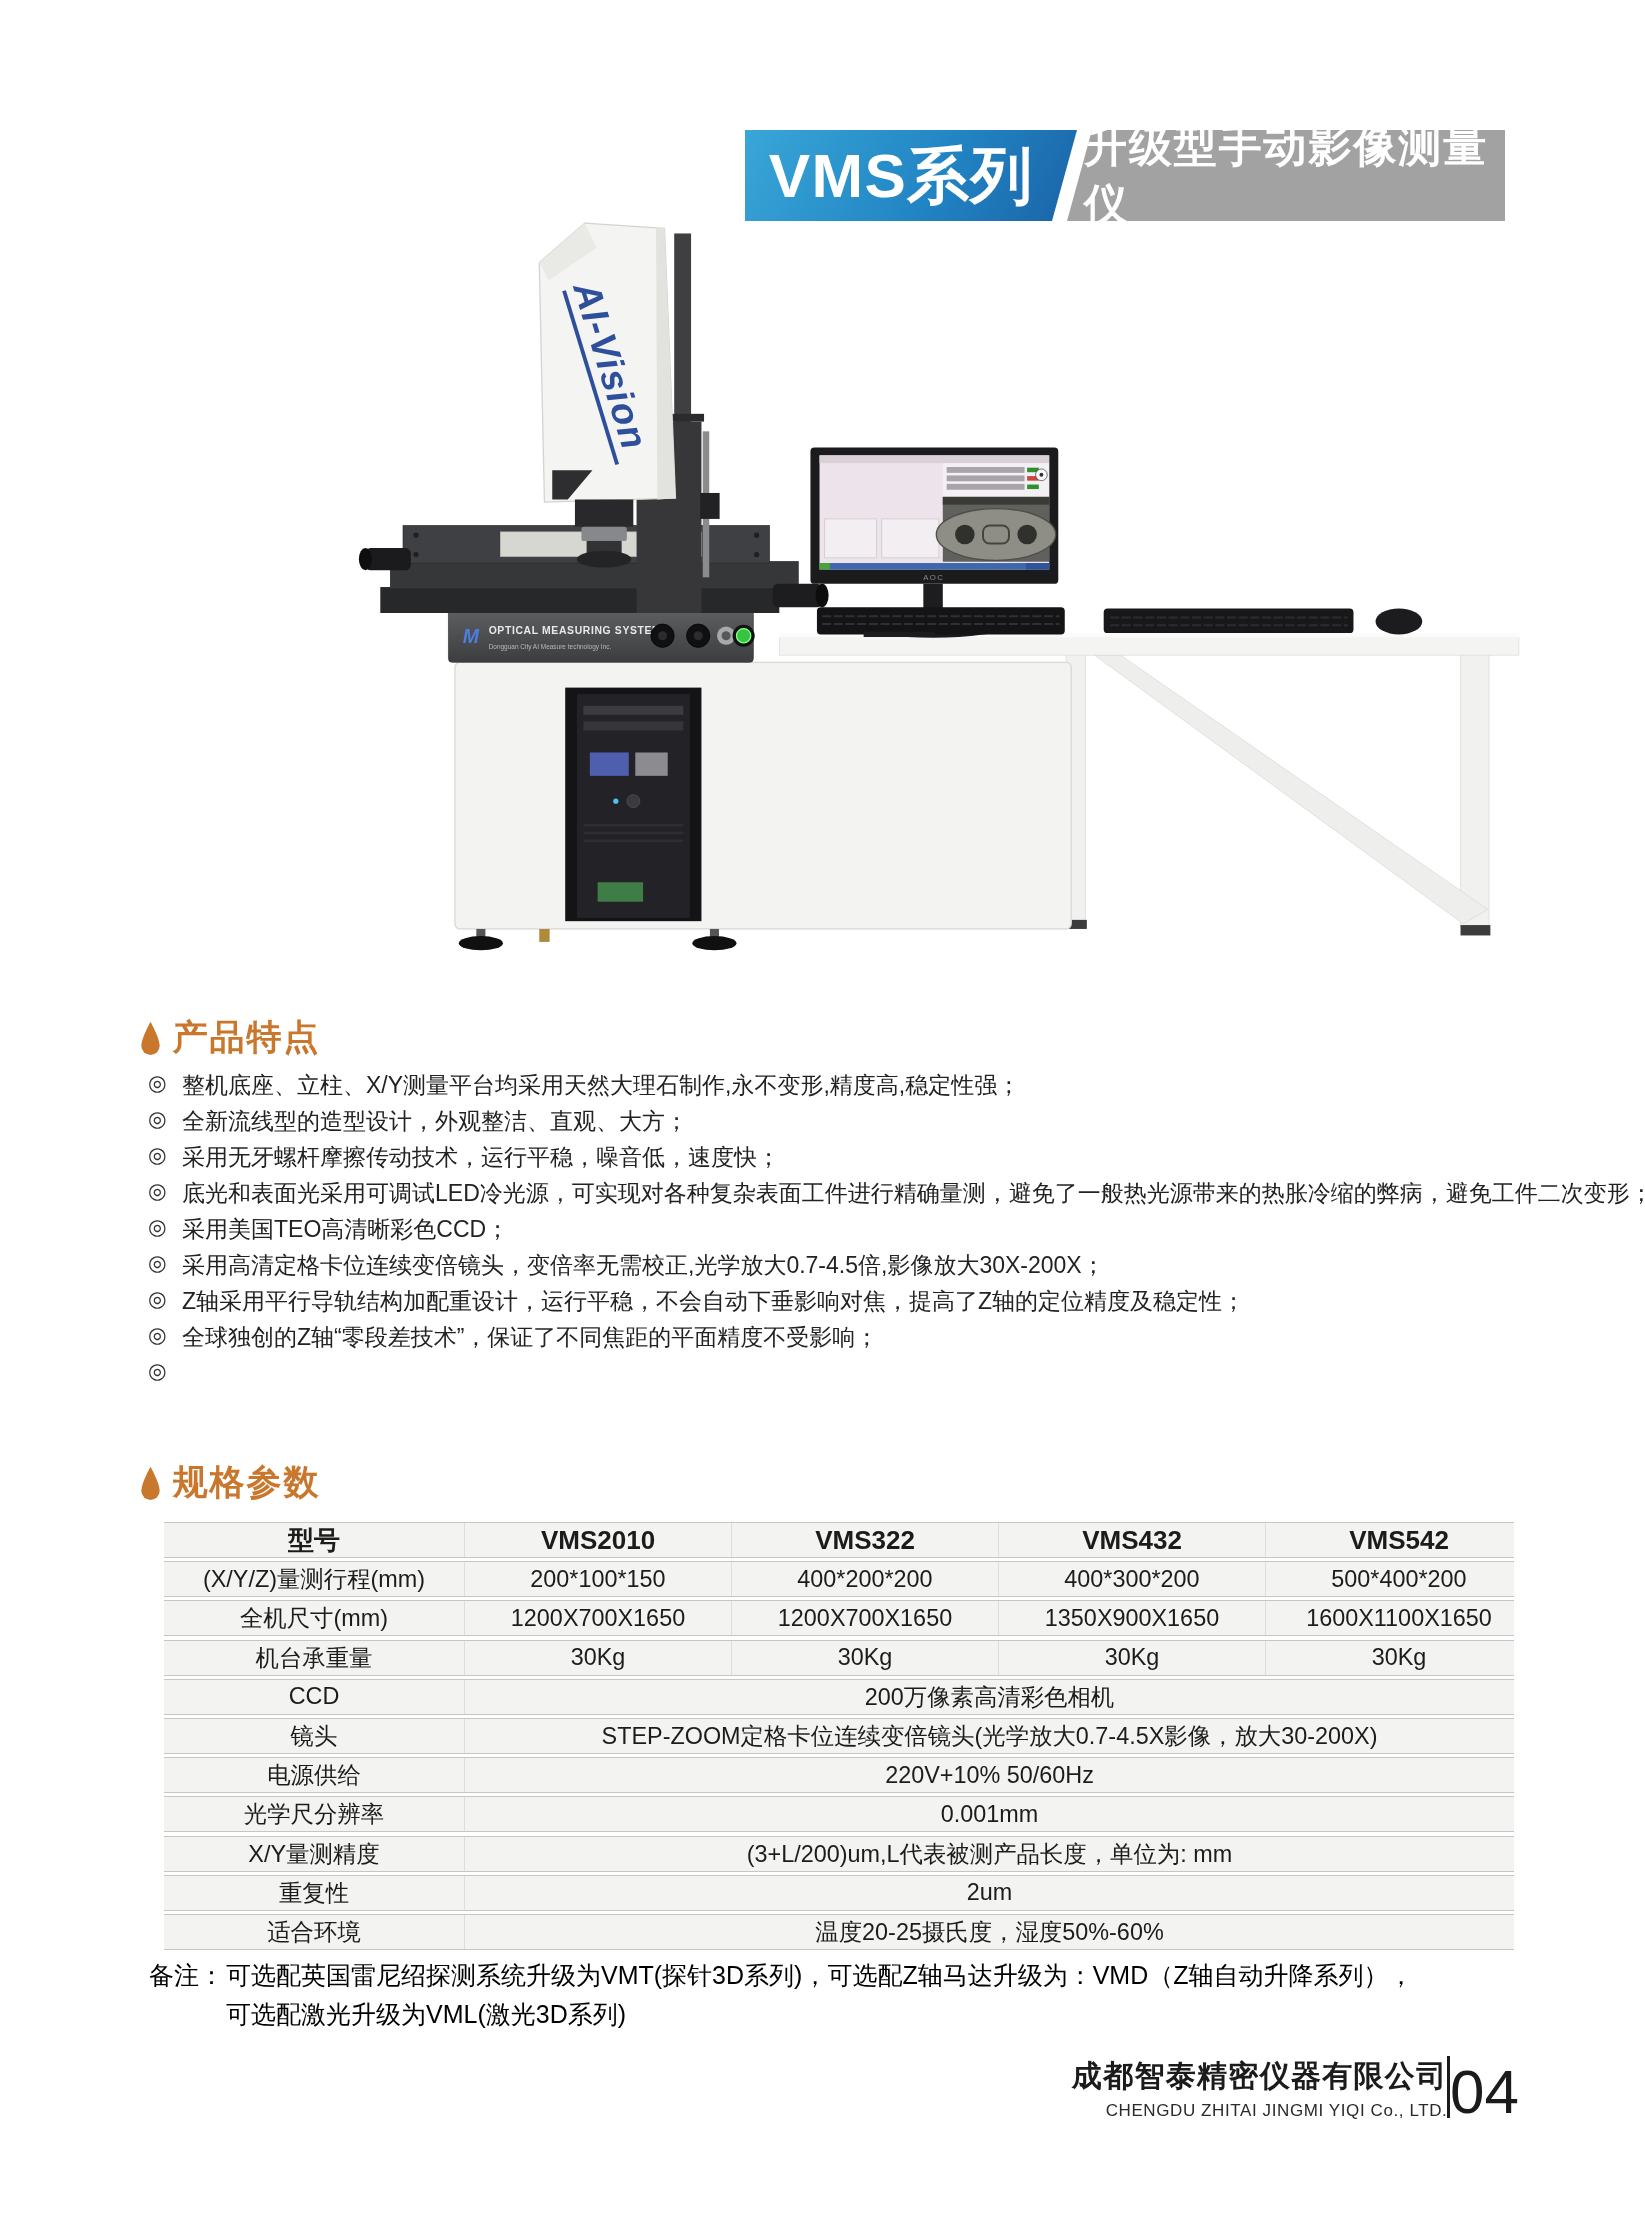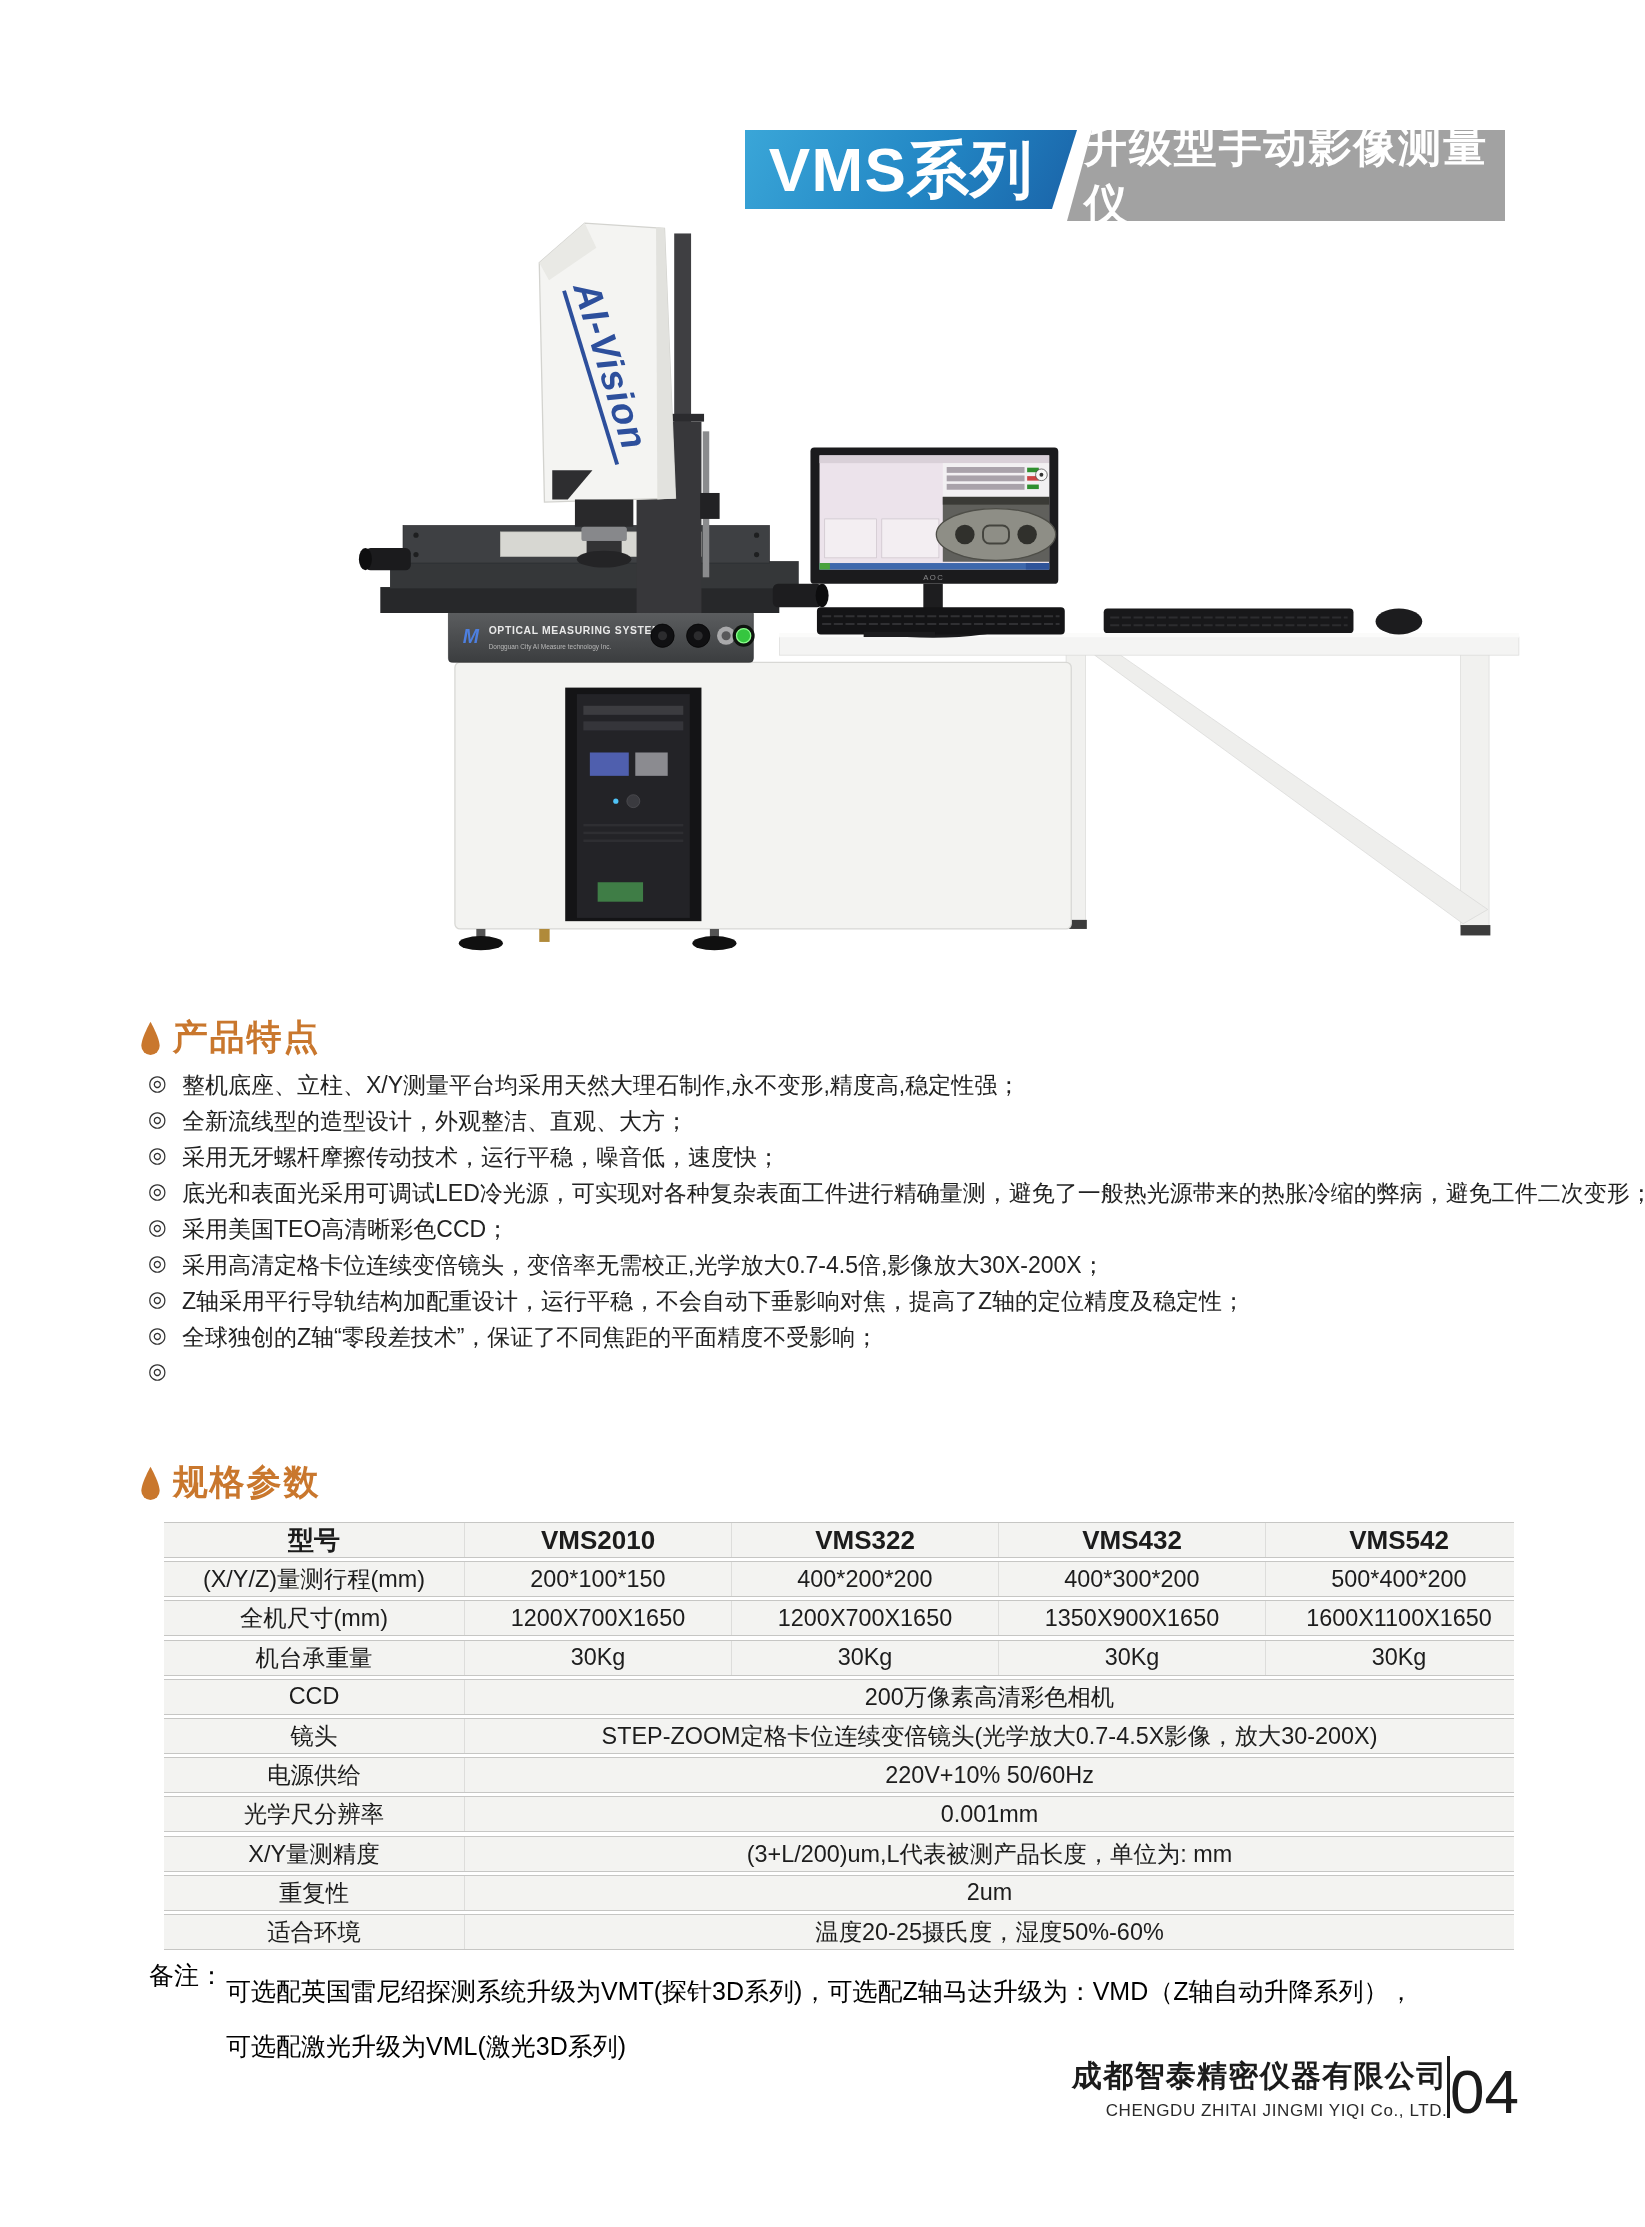--- a/index.html
+++ b/index.html
@@ -1,20 +1,20 @@
 <!DOCTYPE html>
 <html style="font-size:10.4px"><head>
 <meta charset="utf-8">
 <style>
   html,body{margin:0;padding:0;background:#ffffff;}
   .page{position:relative;width:1646px;height:2227px;background:#ffffff;overflow:hidden;
         font-family:"Liberation Sans","DejaVu Sans",sans-serif;color:#1c1c1c;}
 
   
-  .hdr-blue{position:absolute;left:745px;top:130px;width:332px;height:79px;
+  .hdr-blue{position:absolute;left:745px;top:130px;width:332px;height:91px;
     background:linear-gradient(120deg,#3aa6d8 0%,#2286c4 55%,#1a63a8 100%);
     clip-path:polygon(0 0,100% 0,calc(100% - 25px) 100%,0 100%);
     display:flex;align-items:center;justify-content:center;}
   .hdr-blue span{color:#fff;font-size:62px;font-weight:bold;letter-spacing:1.3px;padding-right:19.5px;}
   .hdr-gray{position:absolute;left:1058px;top:130px;width:447px;height:91px;background:#a2a2a2;
     clip-path:polygon(34px 0,100% 0,100% 100%,9px 100%);
     display:flex;align-items:center;justify-content:center;}
   .hdr-gray span{color:#fff;font-size:43px;font-weight:bold;letter-spacing:1.9px;padding-left:26px;}
 
   
@@ -33,21 +33,21 @@
         height:34px;margin-bottom:3.2px;margin-left:16px;}
   .tcell{display:flex;align-items:center;justify-content:center;font-size:23.4px;color:#1c1c1c;}
   .tlabel{width:300px;flex:0 0 300px;}
   .tval{width:266px;flex:0 0 266px;border-left:1.3px solid #dddddb;}
   .tspan{flex:1;border-left:1.3px solid #dddddb;}
   .thead .tcell{font-weight:bold;font-size:26px;}
 
   
   .note{position:absolute;left:149px;top:1956px;width:1363px;font-size:25px;color:#000000;line-height:39px;}
   .note .lbl{position:absolute;left:0;top:0;}
-  .note .l1,.note .l2{padding-left:77px;white-space:nowrap;margin-top:16px;}
+  .note .l1,.note .l2{padding-left:77px;white-space:nowrap;}
 
   
   .footer{position:absolute;top:2056px;right:127px;display:flex;align-items:flex-start;}
   .f-co{text-align:right;}
   .f-cn{font-size:30px;font-weight:bold;color:#1b1b1b;letter-spacing:1.3px;}
   .f-en{font-size:17px;color:#2a2a2a;letter-spacing:0.6px;margin-top:3.9px;}
   .f-bar{width:2.6px;height:62px;background:#1b1b1b;}
   .f-num{font-size:62px;color:#1b1b1b;font-weight:500;}
 
   .photo{position:absolute;left:325px;top:214px;}

